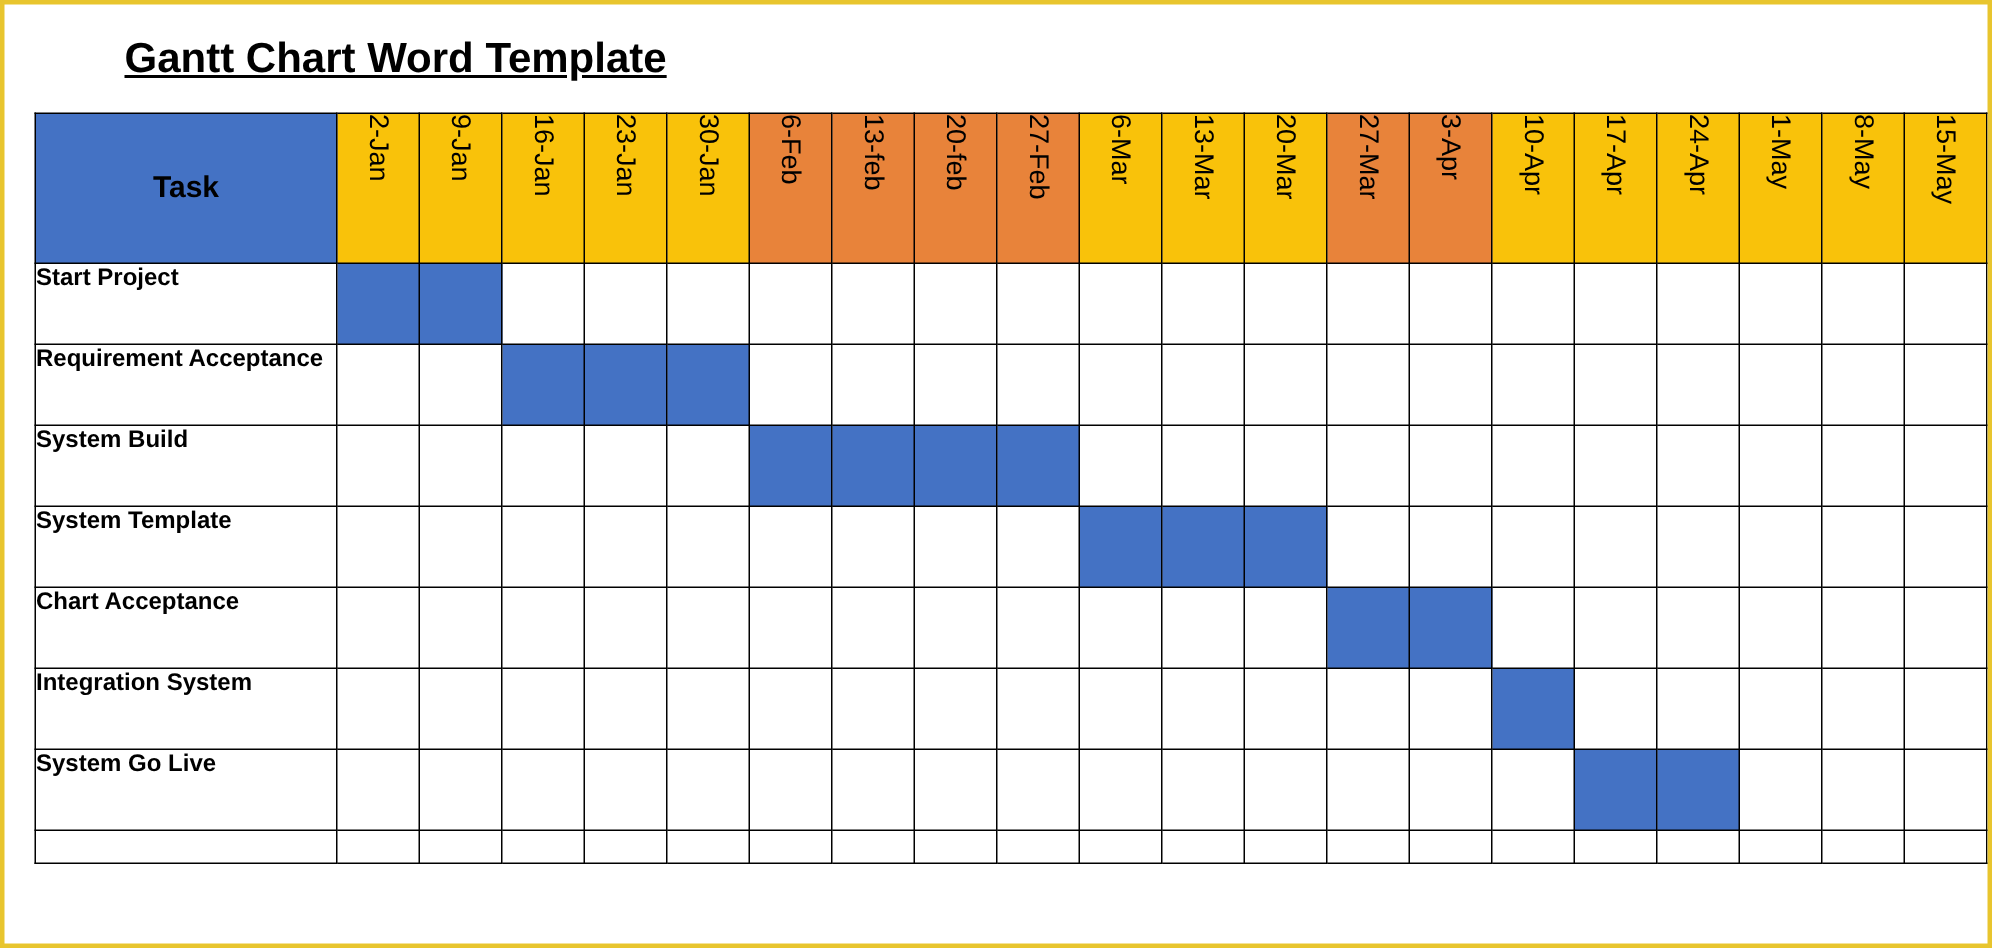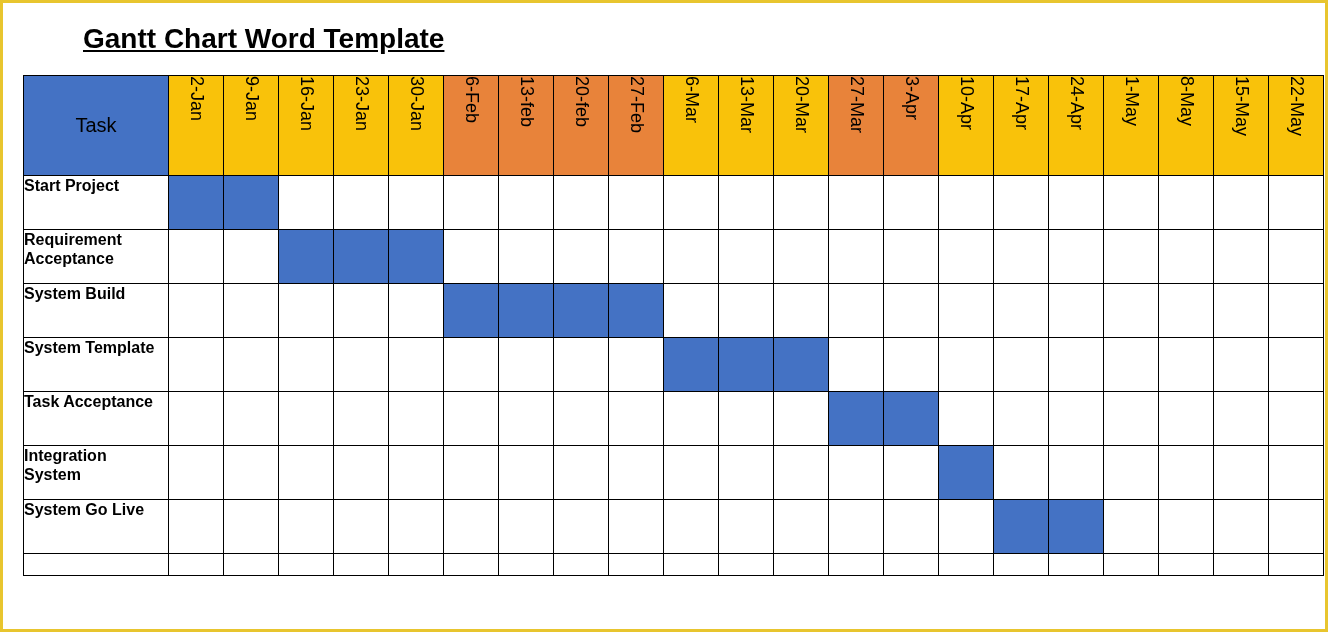--- a/index.html
+++ b/index.html
@@ -24,26 +24,26 @@
     border-collapse:collapse;
     width:100%;
     table-layout:fixed;
   }
   table.gantt th, table.gantt td {
     border:1px solid #000;
     padding:0;
     box-sizing:border-box;
   }
   th.task-head {
-    width:145px;
+    width:201px;
     height:100px;
     background:#4472c4;
     color:#000;
     font-size:20px;
-    font-weight:normal;
+    font-weight:bold;
   }
   th.date-head {
     width:55px;
     height:100px;
     font-size:18px;
     font-weight:normal;
     vertical-align:top;
     padding-top:6px;
   }
   th.date-head span {
@@ -187,21 +187,21 @@
           <td></td>
           <td></td>
           <td></td>
           <td></td>
           <td></td>
           <td></td>
           <td></td>
           <td></td>
         </tr>
         <tr class="body-row">
-          <td class="task-label">Task Acceptance</td>
+          <td class="task-label">Chart Acceptance</td>
           <td></td>
           <td></td>
           <td></td>
           <td></td>
           <td></td>
           <td></td>
           <td></td>
           <td></td>
           <td></td>
           <td></td>

